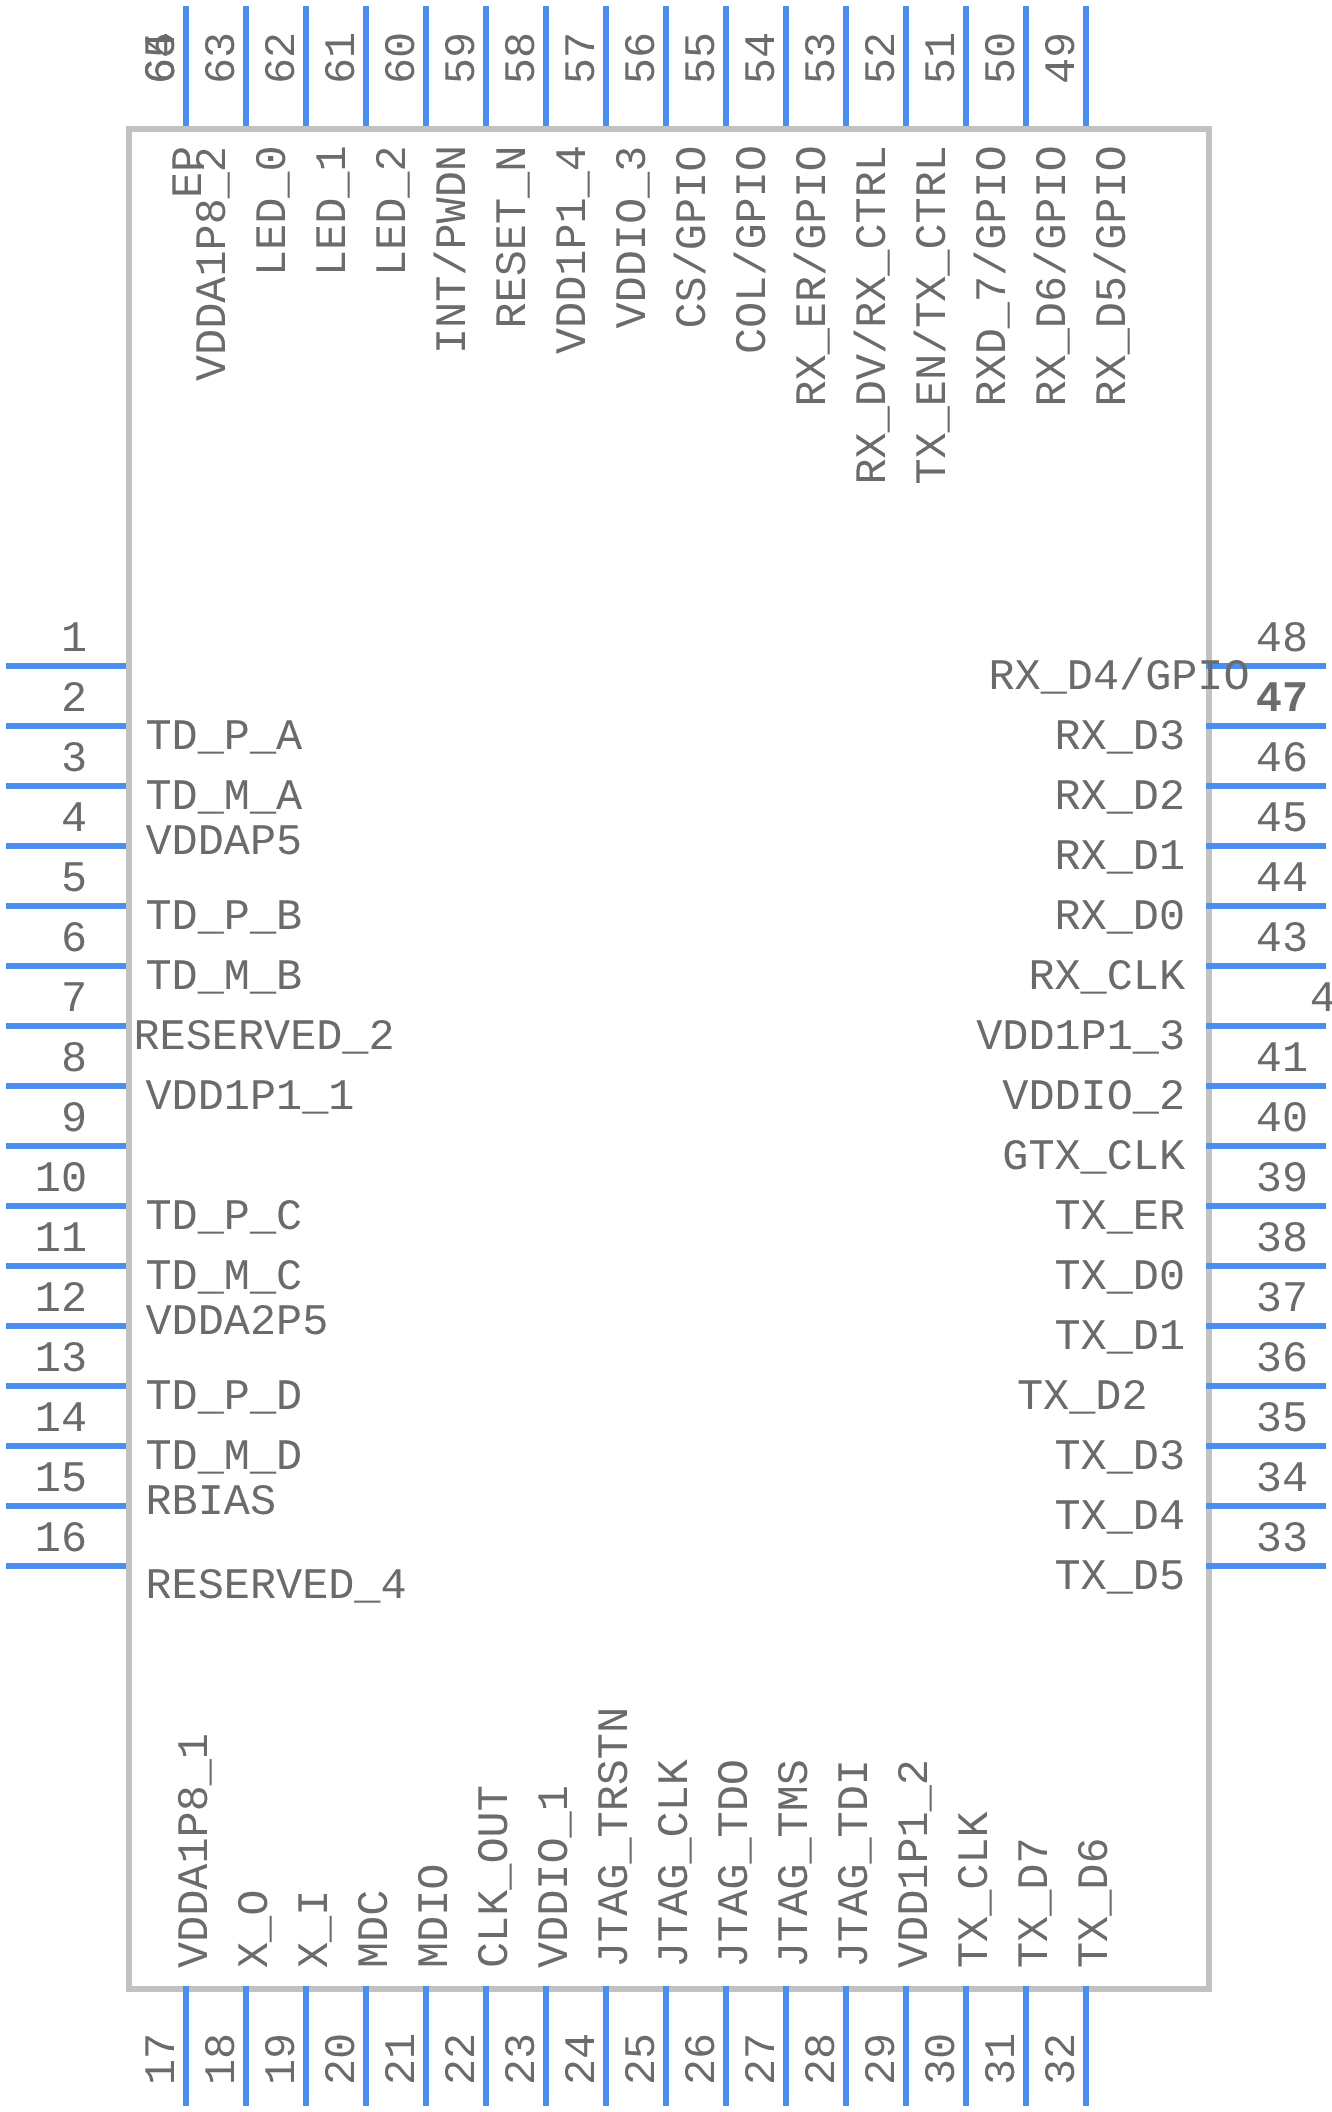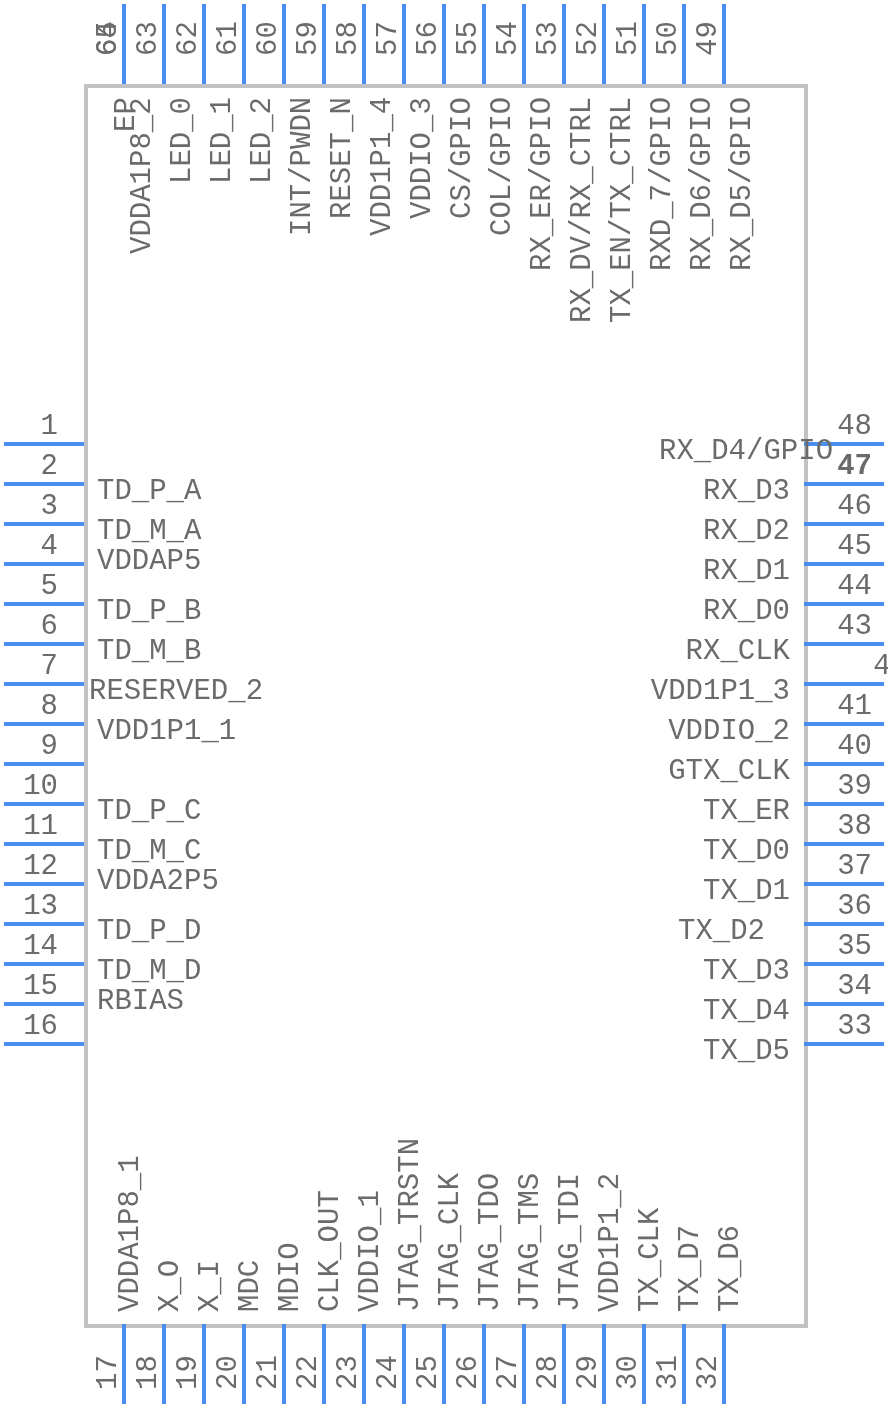--- a/index.html
+++ b/index.html
@@ -57,20 +57,21 @@
     <div class="num" style="top: 892px; left: 23.2px;">13</div>
     <div class="lbl" style="left: 97px; top: 917px;">TD_P_D</div>
     <div class="pin-h" style="left: 4px; top: 962px; width: 80px;"></div>
     <div class="num" style="top: 932px; left: 23.2px;">14</div>
     <div class="lbl" style="left: 97px; top: 957px;">TD_M_D</div>
     <div class="pin-h" style="left: 4px; top: 1002px; width: 80px;"></div>
     <div class="num" style="top: 972px; left: 23.2px;">15</div>
     <div class="lbl" style="left: 97px; top: 987px;">RBIAS</div>
     <div class="pin-h" style="left: 4px; top: 1042px; width: 80px;"></div>
     <div class="num" style="top: 1012px; left: 23.2px;">16</div>
+    <div class="lbl" style="left: 97px; top: 1043px;">RESERVED_4</div>
     <div class="pin-h" style="left: 804px; top: 442px; width: 80px;"></div>
     <div class="num" style="top: 412px; left: 837.2px;">48</div>
     <div class="lbl" style="top: 437px; left: 616px; margin-left: 43px;">RX_D4/GPIO</div>
     <div class="pin-h" style="left: 804px; top: 482px; width: 80px;"></div>
     <div class="num" style="top: 452px; left: 837.2px; font-weight: bold;">47</div>
     <div class="lbl" style="top: 477px; left: 703px;">RX_D3</div>
     <div class="pin-h" style="left: 804px; top: 522px; width: 80px;"></div>
     <div class="num" style="top: 492px; left: 837.2px;">46</div>
     <div class="lbl" style="top: 517px; left: 703px;">RX_D2</div>
     <div class="pin-h" style="left: 804px; top: 562px; width: 80px;"></div>

